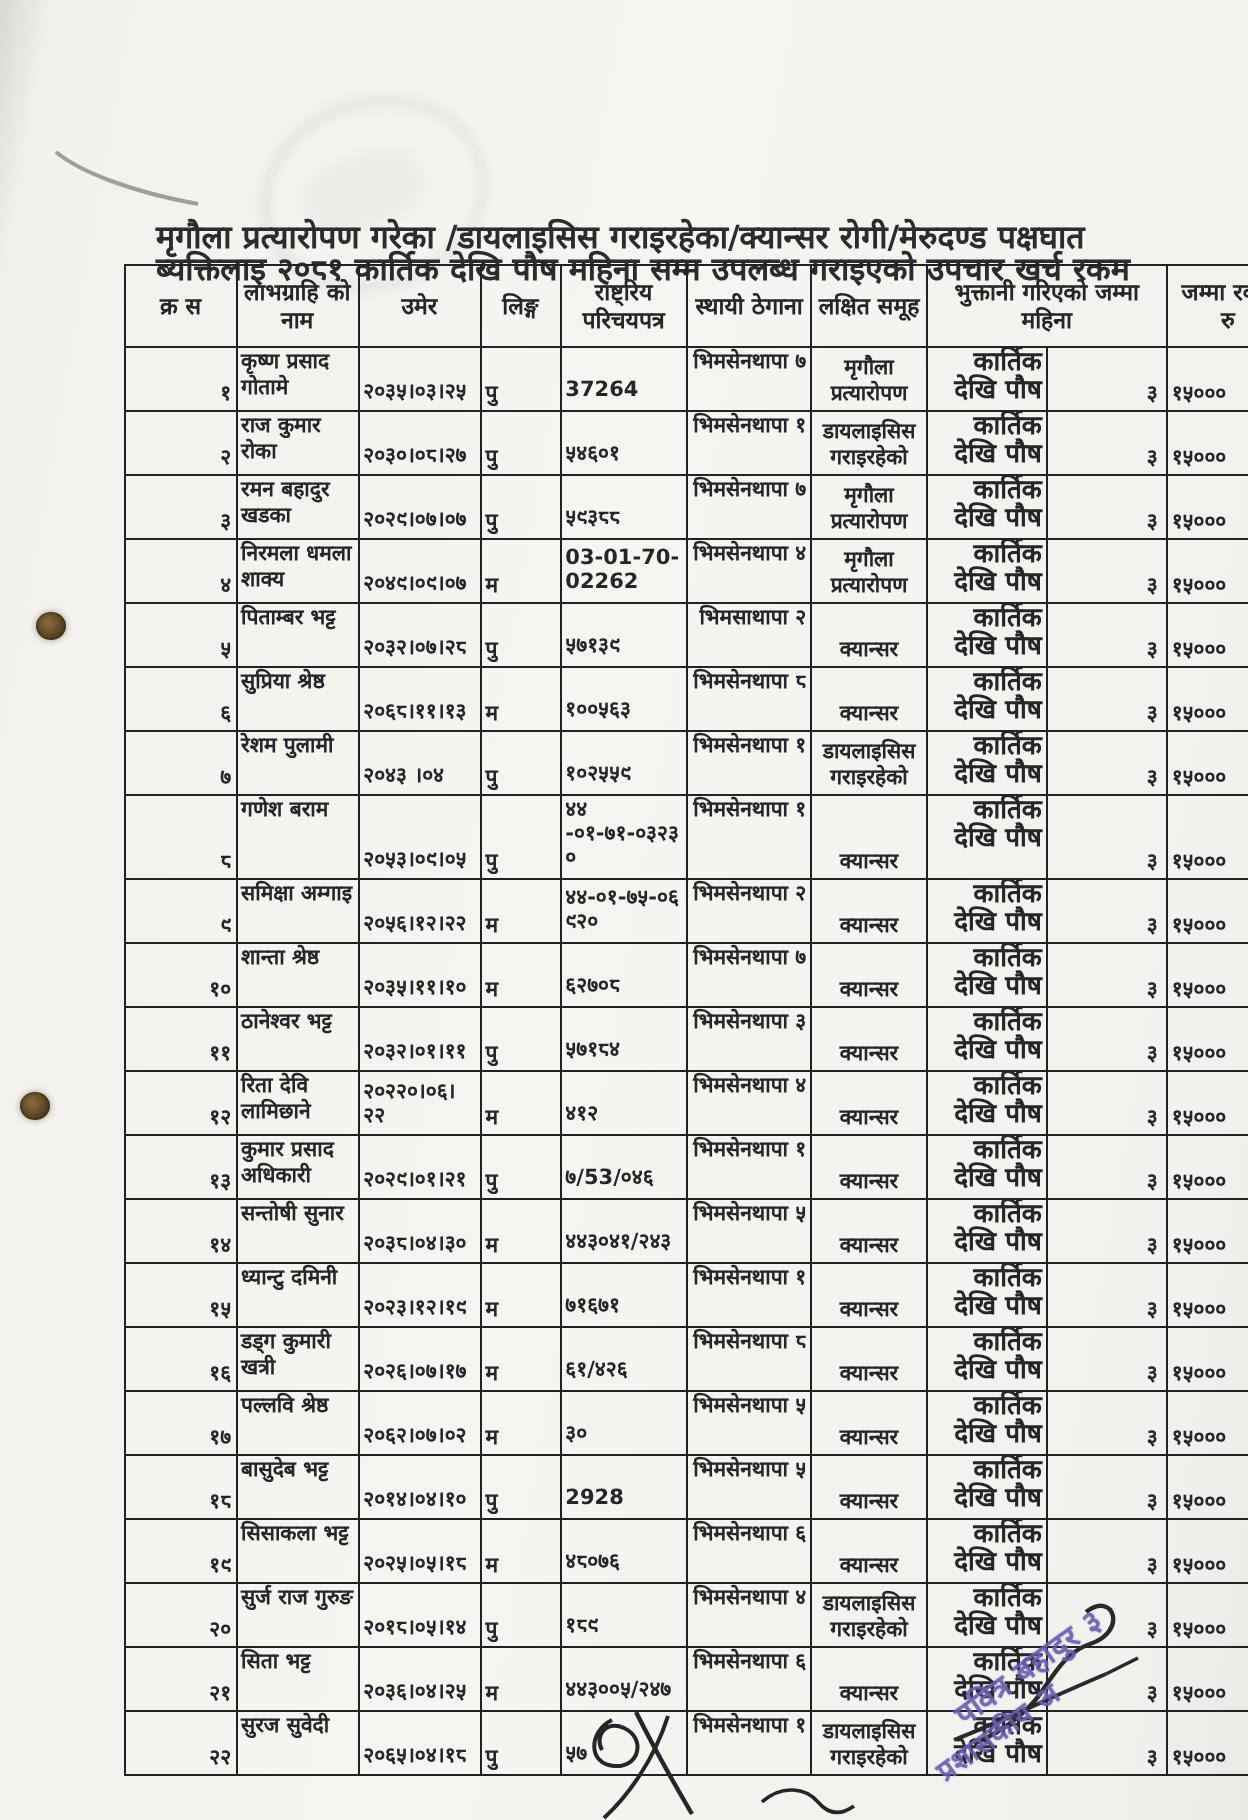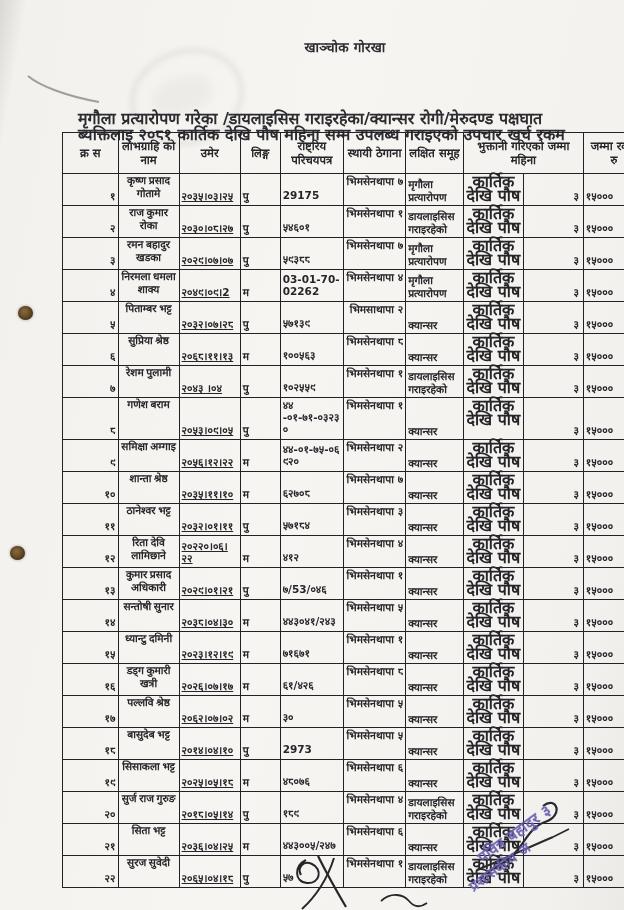--- a/index.html
+++ b/index.html
@@ -41,27 +41,27 @@
     border:1.5px solid #222226;
     padding:1px 2px;
     overflow-wrap:anywhere;word-break:break-word;
   }
   .data-table thead th{
     font-size:11.5px;text-align:center;vertical-align:middle;
     height:38px;line-height:14px;font-weight:bold;
   }
   .data-table tbody tr{height:32px;}
   td.c-sn{text-align:right;vertical-align:bottom;padding-right:2px;padding-bottom:2px;}
-  td.c-name{text-align:center;vertical-align:top;line-height:12.5px;font-family:Liberation Serif, serif;}
-  td.c-age{text-align:left;vertical-align:bottom;padding-bottom:3px;line-height:12px;text-decoration:underline;}
+  td.c-name{text-align:left;vertical-align:top;line-height:12.5px;}
+  td.c-age{text-align:left;vertical-align:bottom;padding-bottom:3px;line-height:12px;}
   td.c-gender{text-align:left;vertical-align:bottom;padding-bottom:2px;}
   td.c-id{text-align:left;vertical-align:bottom;padding-bottom:4px;line-height:12px;}
   td.c-address{text-align:right;vertical-align:top;line-height:13px;}
-  td.c-group{text-align:left;vertical-align:bottom;padding-bottom:2px;line-height:12.5px;}
-  td.c-months{text-align:center;vertical-align:top;font-size:16px;line-height:14px;}
+  td.c-group{text-align:center;vertical-align:bottom;padding-bottom:2px;line-height:12.5px;}
+  td.c-months{text-align:right;vertical-align:top;font-size:13px;line-height:14px;}
   td.c-count{text-align:right;vertical-align:bottom;padding-right:4px;padding-bottom:2px;}
   td.c-amount{vertical-align:bottom;padding-right:5px;padding-bottom:2px;}
   .hole{
     position:absolute;width:15px;height:14px;border-radius:50%;
     background:radial-gradient(circle at 42% 38%,#8a6a3f 0%,#5d4724 55%,#3c2e12 100%);
     box-shadow:0 0 3px rgba(60,50,30,0.45), inset 0 0 2px rgba(0,0,0,0.5);
   }
   .hole-1{left:18px;top:306px;}
   .hole-2{left:10px;top:546px;}
   .ink-overlay{position:absolute;inset:0;pointer-events:none;}
@@ -76,21 +76,20 @@
   .stamp .stamp-l2{margin-left:-24px;font-size:14px;}
 </style>
 </head>
 <body>
 
 <div class="page">
 
   <div class="ghost-stamp"></div>
 
   <div class="org-header">
-    <div>खाञ्चोक गोरखा</div>
   </div>
 
   <div class="description">मृगौला प्रत्यारोपण गरेका /डायलाइसिस गराइरहेका/क्यान्सर रोगी/मेरुदण्ड पक्षघात ब्यक्तिलाइ २०८१ कार्तिक देखि पौष महिना सम्म उपलब्ध गराइएको उपचार खर्च रकम</div>
 
   <table class="data-table">
     <colgroup>
       <col style="width:50px">
         <col style="width:55px">
         <col style="width:55px">
       <col style="width:36px">
@@ -113,21 +112,21 @@
           <th colspan="2">भुक्तानी गरिएको जम्मा महिना</th>
           <th>जम्मा रकम रु</th>
         </tr>
       </thead>
     <tbody>
         <tr>
           <td class="c-sn">१</td>
           <td class="c-name">कृष्ण प्रसाद गोतामे</td>
           <td class="c-age">२०३५।०३।२५</td>
           <td class="c-gender">पु</td>
-          <td class="c-id">29175</td>
+          <td class="c-id">37264</td>
           <td class="c-address">भिमसेनथापा ७</td>
           <td class="c-group">मृगौला प्रत्यारोपण</td>
           <td class="c-months">कार्तिक देखि पौष</td>
           <td class="c-count">३</td>
           <td class="c-amount">१५०००</td>
         </tr>
         <tr>
           <td class="c-sn">२</td>
           <td class="c-name">राज कुमार रोका</td>
           <td class="c-age">२०३०।०८।२७</td>
@@ -147,21 +146,21 @@
           <td class="c-id">५९३८८</td>
           <td class="c-address">भिमसेनथापा ७</td>
           <td class="c-group">मृगौला प्रत्यारोपण</td>
           <td class="c-months">कार्तिक देखि पौष</td>
           <td class="c-count">३</td>
           <td class="c-amount">१५०००</td>
         </tr>
         <tr>
           <td class="c-sn">४</td>
           <td class="c-name">निरमला धमला शाक्य</td>
-          <td class="c-age">२०४९।०९।2</td>
+          <td class="c-age">२०४९।०९।०७</td>
           <td class="c-gender">म</td>
           <td class="c-id">03-01-70-02262</td>
           <td class="c-address">भिमसेनथापा ४</td>
           <td class="c-group">मृगौला प्रत्यारोपण</td>
           <td class="c-months">कार्तिक देखि पौष</td>
           <td class="c-count">३</td>
           <td class="c-amount">१५०००</td>
         </tr>
         <tr>
           <td class="c-sn">५</td>
@@ -317,21 +316,21 @@
           <td class="c-group">क्यान्सर</td>
           <td class="c-months">कार्तिक देखि पौष</td>
           <td class="c-count">३</td>
           <td class="c-amount">१५०००</td>
         </tr>
         <tr>
           <td class="c-sn">१८</td>
           <td class="c-name">बासुदेब भट्ट</td>
           <td class="c-age">२०१४।०४।१०</td>
           <td class="c-gender">पु</td>
-          <td class="c-id">2973</td>
+          <td class="c-id">2928</td>
           <td class="c-address">भिमसेनथापा ५</td>
           <td class="c-group">क्यान्सर</td>
           <td class="c-months">कार्तिक देखि पौष</td>
           <td class="c-count">३</td>
           <td class="c-amount">१५०००</td>
         </tr>
         <tr>
           <td class="c-sn">१९</td>
           <td class="c-name">सिसाकला भट्ट</td>
           <td class="c-age">२०२५।०५।१८</td>

